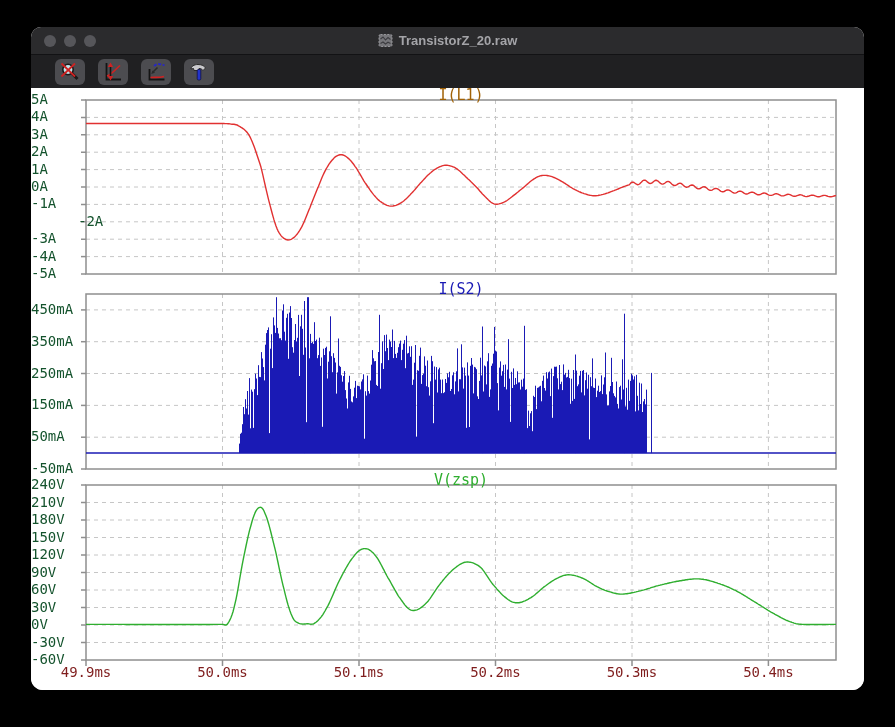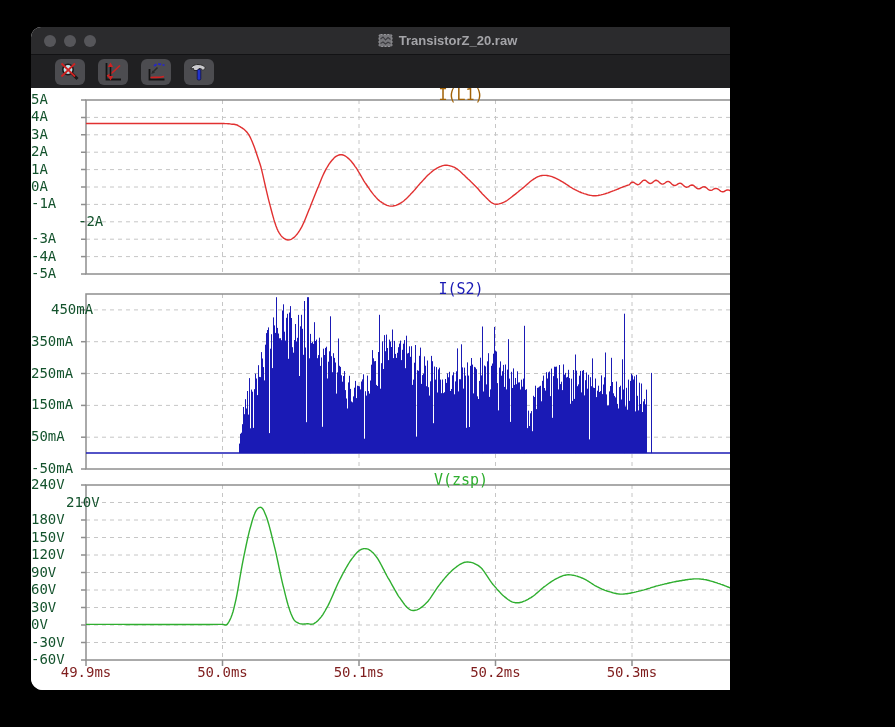--- a/index.html
+++ b/index.html
@@ -1,16 +1,16 @@
 <!DOCTYPE html>
 <html><head>
 <meta charset="utf-8">
 <style>
   html,body{margin:0;padding:0;background:#000;}
-  .screen{position:relative;width:730px;height:727px;background:#000;overflow:hidden;
+  .screen{position:relative;width:895px;height:727px;background:#000;overflow:hidden;
           font-family:"Liberation Sans",sans-serif;}
   .window{position:absolute;left:31px;top:27px;width:833px;height:663px;
           border-radius:10px 10px 12px 12px;overflow:hidden;background:#fff;
           display:flex;flex-direction:column;}
   .titlebar{flex:0 0 27px;height:27px;background:#2b2b2d;position:relative;}
   .lights{position:absolute;left:13px;top:0;height:100%;display:flex;align-items:center;gap:8px;}
   .light{width:12px;height:12px;border-radius:50%;background:#56565a;}
   .title-wrap{position:absolute;left:0;right:0;top:0;height:100%;display:flex;
               align-items:center;justify-content:center;gap:6px;
               color:#a4a4a8;font-weight:700;font-size:13px;}
@@ -186,28 +186,28 @@
         <div class="ylab" style="top: 21.4px;">4A</div>
         <div class="ylab" style="top: 38.8px;">3A</div>
         <div class="ylab" style="top: 56.2px;">2A</div>
         <div class="ylab" style="top: 73.6px;">1A</div>
         <div class="ylab" style="top: 91px;">0A</div>
         <div class="ylab" style="top: 108.4px;">-1A</div>
         <div class="ylab" style="top: 125.8px; margin-left: 47px;">-2A</div>
         <div class="ylab" style="top: 143.2px;">-3A</div>
         <div class="ylab" style="top: 160.6px;">-4A</div>
         <div class="ylab" style="top: 178px;">-5A</div>
-        <div class="ylab" style="top: 213.909px; padding-left: 20px;">450mA</div>
+        <div class="ylab" style="top: 213.909px;">450mA</div>
         <div class="ylab" style="top: 245.727px;">350mA</div>
         <div class="ylab" style="top: 277.545px;">250mA</div>
         <div class="ylab" style="top: 309.364px;">150mA</div>
         <div class="ylab" style="top: 341.182px;">50mA</div>
         <div class="ylab" style="top: 373px;">-50mA</div>
         <div class="ylab" style="top: 389px;">240V</div>
-        <div class="ylab" style="top: 406.5px; padding-left: 35px;">210V</div>
+        <div class="ylab" style="top: 406.5px;">210V</div>
         <div class="ylab" style="top: 424px;">180V</div>
         <div class="ylab" style="top: 441.5px;">150V</div>
         <div class="ylab" style="top: 459px;">120V</div>
         <div class="ylab" style="top: 476.5px;">90V</div>
         <div class="ylab" style="top: 494px;">60V</div>
         <div class="ylab" style="top: 511.5px;">30V</div>
         <div class="ylab" style="top: 529px;">0V</div>
         <div class="ylab" style="top: 546.5px;">-30V</div>
         <div class="ylab" style="top: 564px;">-60V</div>
         <div class="xlab" style="left: 15px; top: 577px;">49.9ms</div>

